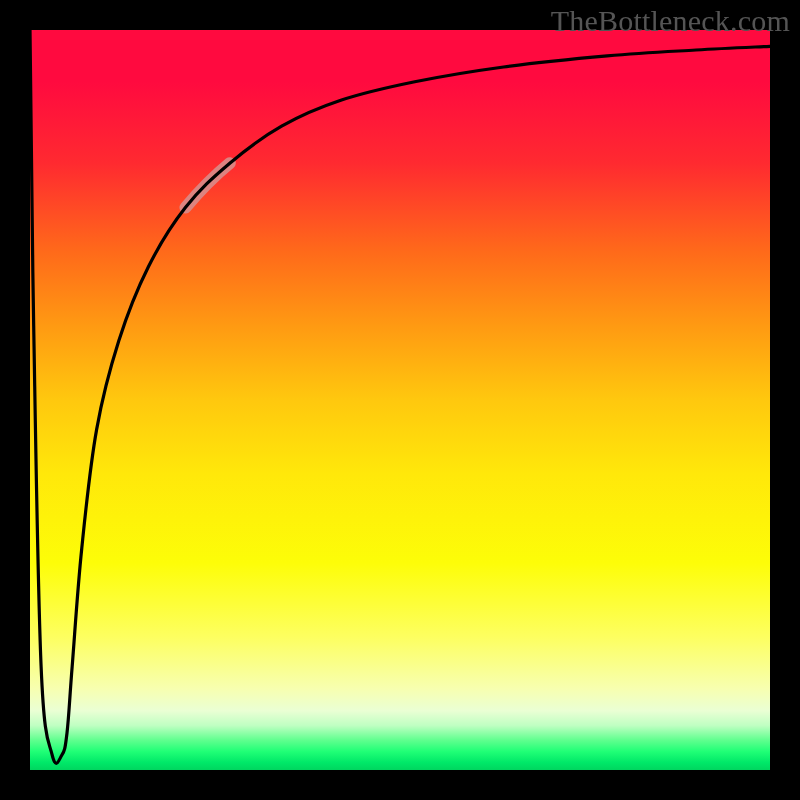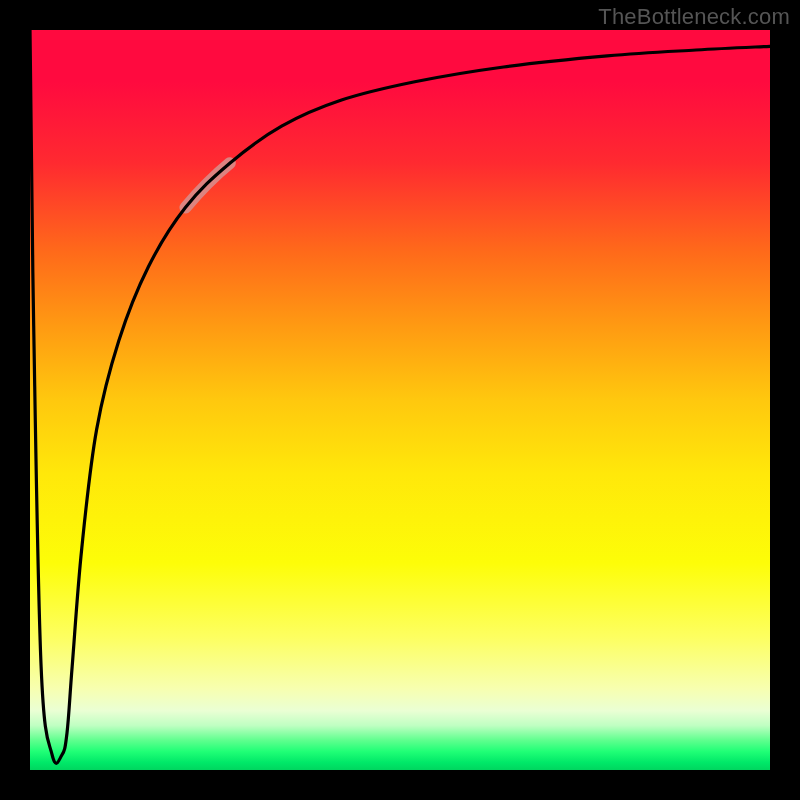--- a/index.html
+++ b/index.html
@@ -49,22 +49,22 @@
     position: absolute;
     inset: 0;
     width: 100%;
     height: 100%;
     overflow: visible;
   }
   .watermark {
     position: absolute;
     top: 4px;
     right: 10px;
-    font-family: Liberation Sans, sans-serif;
-    font-size: 22px;
+    font-family: Liberation Serif, serif;
+    font-size: 30px;
     color: #555;
     letter-spacing: 0.2px;
     user-select: none;
   }
 </style>
 </head>
 <body>
 
 <div class="frame">
 

